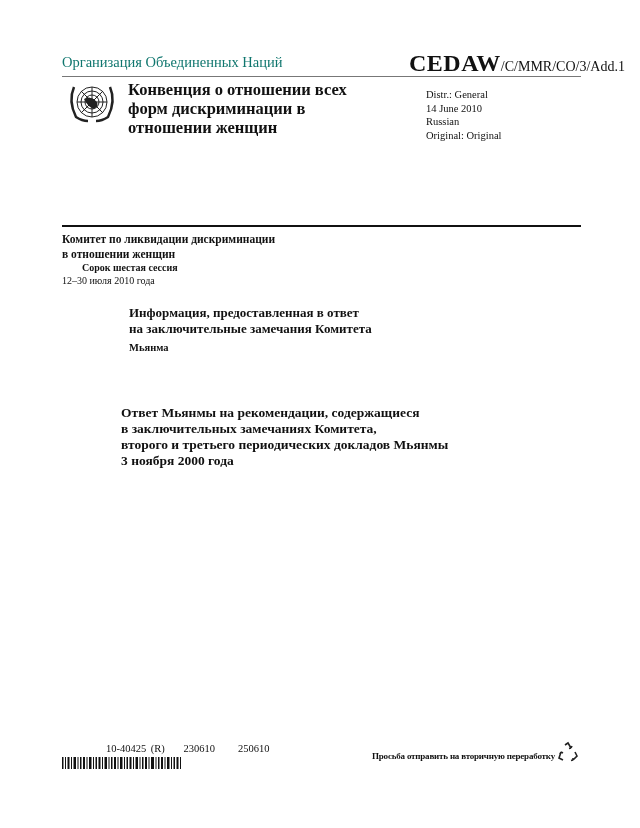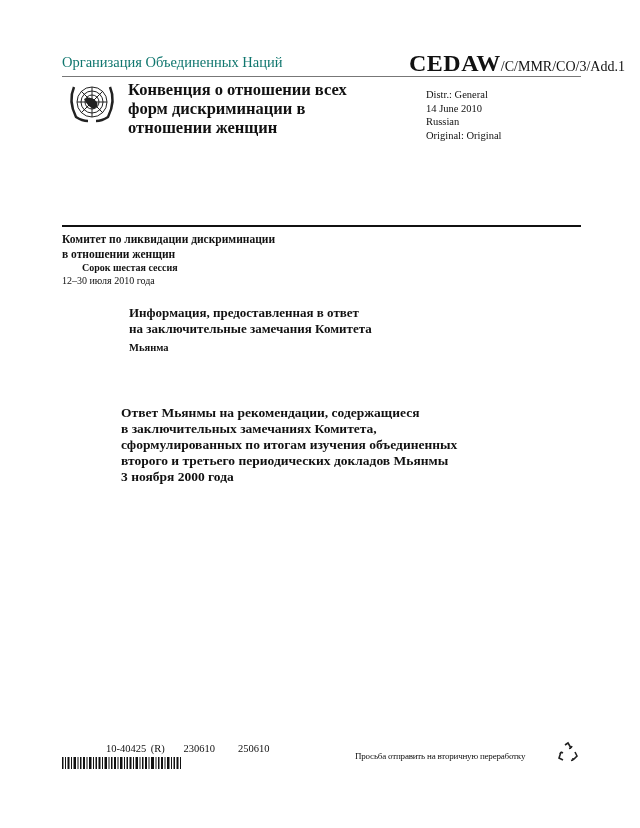--- a/index.html
+++ b/index.html
@@ -16,21 +16,21 @@
   .distr { left: 415px; top: 88px; font-size: 10.5px; line-height: 13.5px; margin-left: 11px; }
   .rule-thick { left: 62px; top: 225px; width: 519px; height: 2px; background: #111; }
   .committee { left: 62px; top: 232px; font-size: 11.5px; font-weight: bold; line-height: 15px; }
   .session { left: 62px; top: 262px; font-size: 10px; line-height: 12.5px; }
   .session .b { font-weight: bold; padding-left: 20px; }
   .info { left: 129px; top: 305px; font-size: 13px; font-weight: bold; line-height: 16px; }
   .country { left: 129px; top: 342px; font-size: 10.5px; font-weight: bold; }
   .response { left: 121px; top: 366px; font-size: 13.5px; font-weight: bold; line-height: 16px; margin-top: 39px; }
   .job { left: 62px; top: 743px; font-size: 10.5px; word-spacing: 2px; margin-left: 44px; }
   .barcode { left: 62px; top: 757px; width: 140px; height: 12px; display: flex; gap: 0; }
-  .recycle-text { left: 355px; top: 751px; font-size: 9px; font-weight: normal; letter-spacing: -0.2px; }
+  .recycle-text { left: 372px; top: 751px; font-size: 9px; font-weight: bold; letter-spacing: -0.2px; }
   .recycle-icon { left: 557px; top: 741px; width: 22px; height: 22px; }
 </style>
 </head>
 <body>
 
 <div class="abs org">Организация Объединенных Наций</div>
 
 <div class="abs symbol">
   <span class="big">CEDAW</span><span class="small">/C/MMR/CO/3/Add.1</span>
 </div>
@@ -83,21 +83,20 @@
 <div class="abs info">
   <div>Информация, предоставленная в ответ</div>
   <div>на заключительные замечания Комитета</div>
 </div>
 
 <div class="abs country">Мьянма</div>
 
 <div class="abs response">
   <div>Ответ Мьянмы на рекомендации, содержащиеся</div>
   <div>в заключительных замечаниях Комитета,</div>
-  <div>сформулированных по итогам изучения объединенных</div>
   <div>второго и третьего периодических докладов Мьянмы</div>
   <div>3 ноября 2000 года</div>
 </div>
 
 <div class="abs job">
   <span>10-40425 (R)</span>&nbsp;&nbsp;&nbsp;
   <span>230610</span>&nbsp;&nbsp;&nbsp;&nbsp;
   <span>250610</span>
 </div>
 

